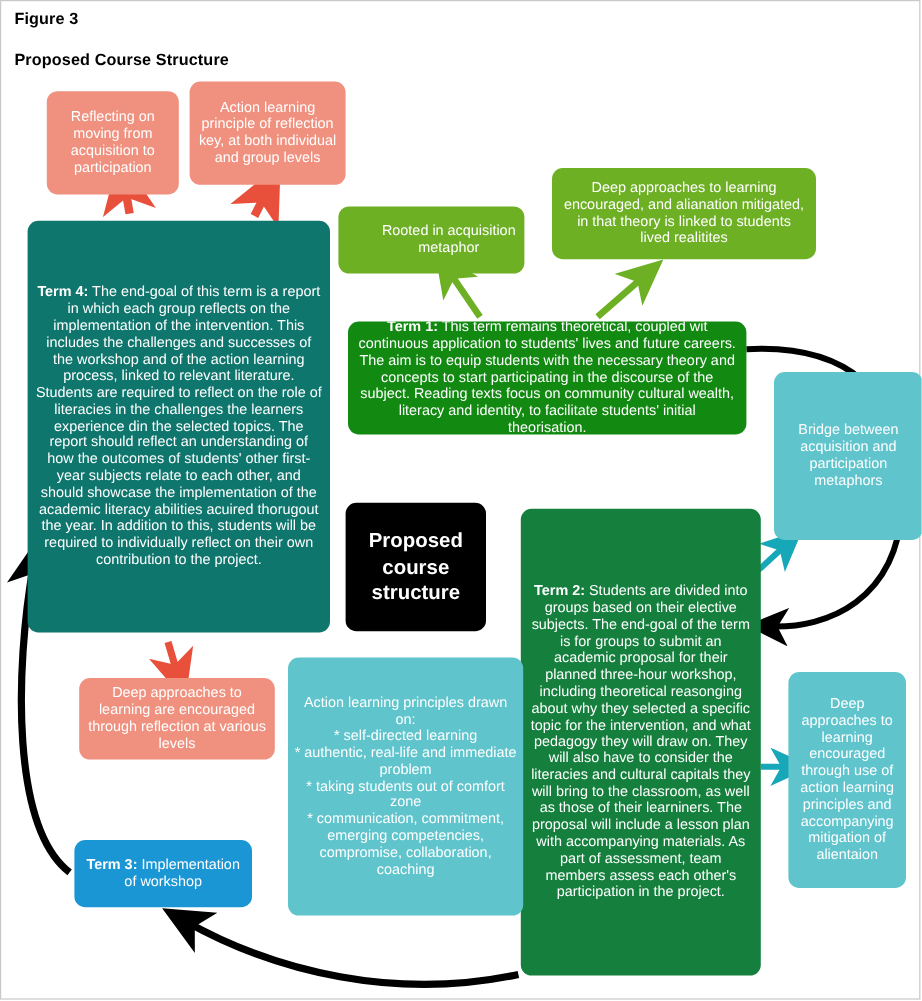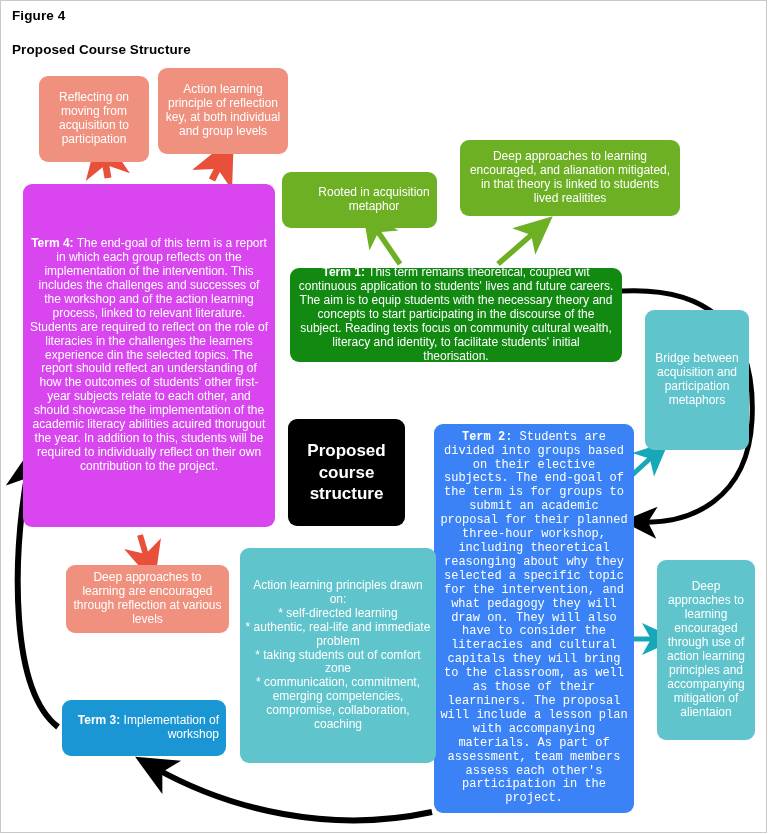--- a/index.html
+++ b/index.html
@@ -21,41 +21,41 @@
     position:absolute;box-sizing:border-box;
     display:flex;align-items:center;justify-content:center;
     text-align:center;color:#ffffff;
     border-radius:9px;
     padding:5px 7px;
     line-height:1.16;
     overflow:hidden;
   }
   .box .t{display:block;width:100%;}
   .salmon{background:#f0907e;}
-  .red{background:#d946ef;}
+  .red{background:#0f766e;}
   .lgreen{background:#6db024;}
   .dgreen{background:#128a12;}
-  .teal{background:#3b82f6;font-family:Liberation Mono, monospace;}
+  .teal{background:#15803d;}
   .ltteal{background:#5fc4cc;}
   .blue{background:#1b96d4;}
   .black{background:#000000;}
   .f12{font-size:12px;}
   .bld{font-weight:bold;}
   .big-bold{font-weight:bold;font-size:17px;line-height:1.28;}
 
   svg#arrows{position:absolute;left:0;top:0;width:768px;height:834px;pointer-events:none;}
 </style>
 </head>
 <body>
 
 <div id="canvas">
 
   <div class="border-frame"></div>
 
-  <div class="hdr" id="fig-label">Figure 4</div>
+  <div class="hdr" id="fig-label">Figure 3</div>
   <div class="hdr" id="fig-title">Proposed Course Structure</div>
 
   <svg id="arrows" viewBox="0 0 768 834">
     <defs>
       <marker id="ah-red" markerWidth="7" markerHeight="7" refX="3.2" refY="3.2" orient="auto">
         <path d="M0,0 L7,3.2 L0,6.4 L1.8,3.2 Z" fill="#e8503c"></path>
       </marker>
       <marker id="ah-green" markerWidth="7" markerHeight="7" refX="3.2" refY="3.2" orient="auto">
         <path d="M0,0 L7,3.2 L0,6.4 L1.8,3.2 Z" fill="#6db024"></path>
       </marker>
@@ -116,21 +116,21 @@
       <span class="bld">Term 4:</span><span> The end-goal of this term is a report in which each group reflects on the implementation of the intervention. This includes the challenges and successes of the workshop and of the action learning process, linked to relevant literature. Students are required to reflect on the role of literacies in the challenges the learners experience din the selected topics. The report should reflect an understanding of how the outcomes of students' other first-year subjects relate to each other, and should showcase the implementation of the academic literacy abilities acuired thorugout the year. In addition to this, students will be required to individually reflect on their own contribution to the project.</span>
     </span>
   </div>
 
   <div class="box dgreen f12" style="left:290px;top:268px;width:332px;height:94px;padding:5px 8px;">
     <span class="t">
       <span class="bld">Term 1:</span><span> This term remains theoretical, coupled wit continuous application to students' lives and future careers. The aim is to equip students with the necessary theory and concepts to start participating in the discourse of the subject. Reading texts focus on community cultural wealth, literacy and identity, to facilitate students' initial theorisation.</span>
     </span>
   </div>
 
-  <div class="box ltteal f12" style="left:645px;top:310px;width:104px;height:140px;">
+  <div class="box ltteal f12" style="left:645px;top:310px;width:124px;height:140px;">
     <span class="t">Bridge between acquisition and participation metaphors</span>
   </div>
 
   <div class="box black big-bold" style="left:288px;top:419px;width:117px;height:107px;">
     <span class="t">Proposed course structure</span>
   </div>
 
   <div class="box teal f12" style="left:434px;top:424px;width:200px;height:389px;padding:5px 6px;">
     <span class="t">
       <span class="bld">Term 2:</span><span> Students are divided into groups based on their elective subjects. The end-goal of the term is for groups to submit an academic proposal for their planned three-hour workshop, including theoretical reasonging about why they selected a specific topic for the intervention, and what pedagogy they will draw on. They will also have to consider the literacies and cultural capitals they will bring to the classroom, as well as those of their learniners. The proposal will include a lesson plan with accompanying materials. As part of assessment, team members assess each other's participation in the project.</span>
@@ -146,19 +146,19 @@
 * self-directed learning
 * authentic, real-life and immediate problem
 * taking students out of comfort zone
 * communication, commitment, emerging competencies, compromise, collaboration, coaching</span>
   </div>
 
   <div class="box salmon f12" style="left:66px;top:565px;width:163px;height:68px;">
     <span class="t">Deep approaches to learning are encouraged through reflection at various levels</span>
   </div>
 
-  <div class="box blue f12" style="left:62px;top:700px;width:164px;height:56px;text-align:right;">
+  <div class="box blue f12" style="left:62px;top:700px;width:148px;height:56px;">
     <span class="t">
       <span class="bld">Term 3:</span><span> Implementation of workshop</span>
     </span>
   </div>
 
 </div>
 
 </body></html>

